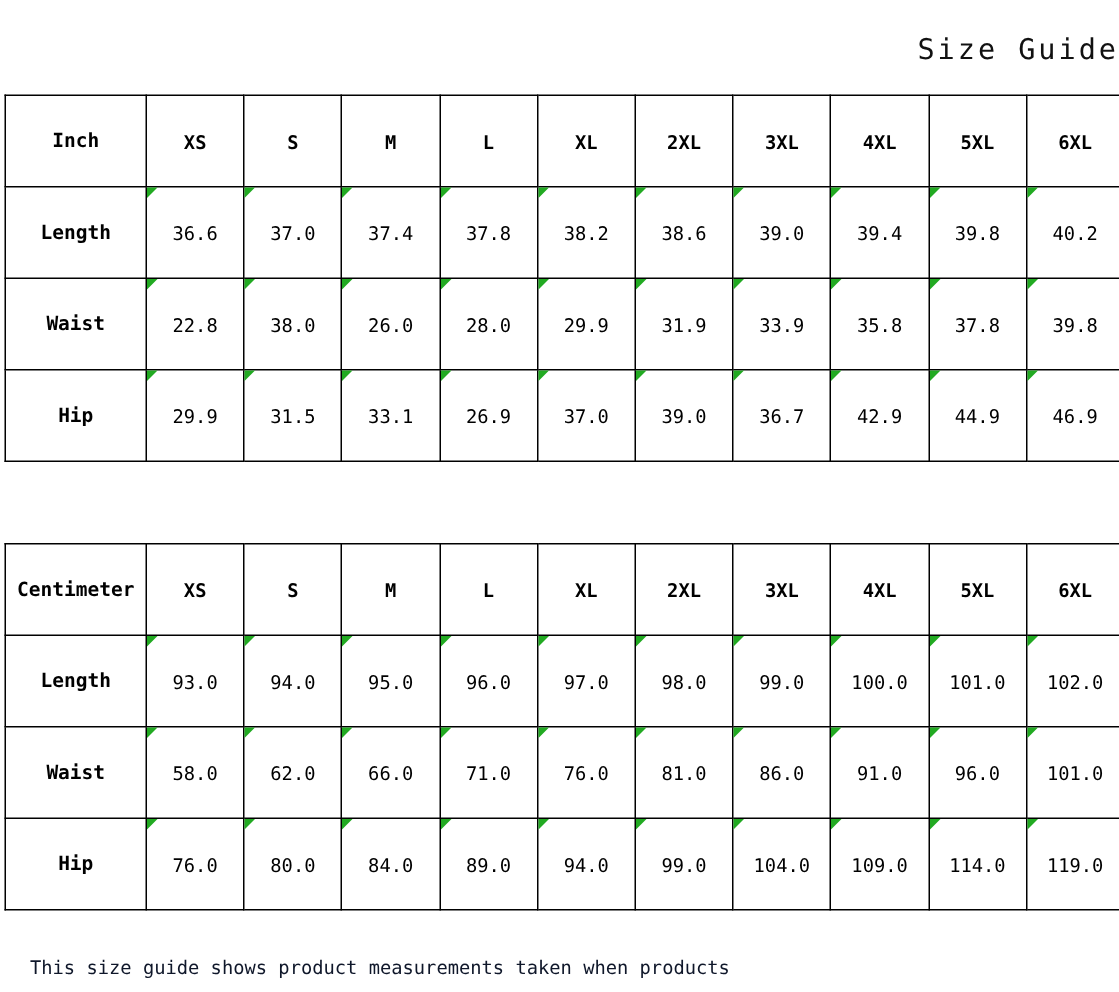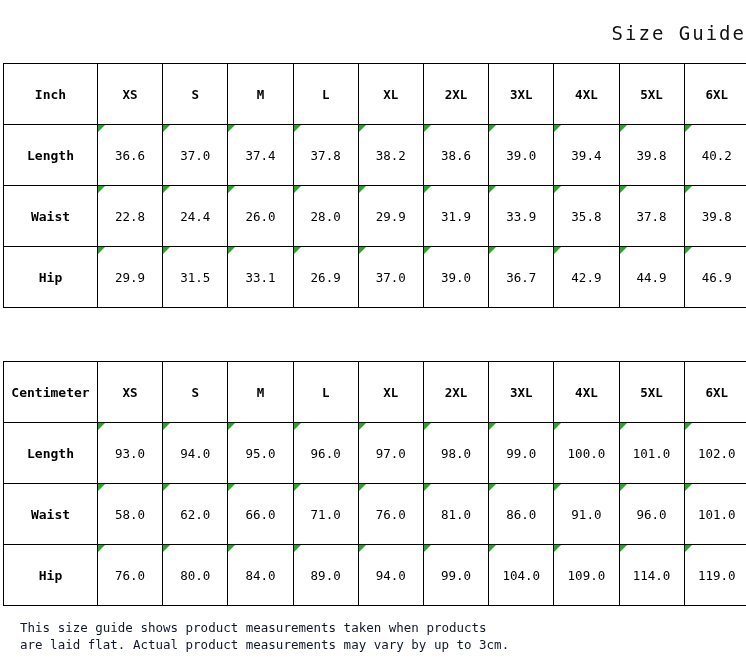--- a/index.html
+++ b/index.html
@@ -134,21 +134,21 @@
         <td class="data-cell">38.2</td>
         <td class="data-cell">38.6</td>
         <td class="data-cell">39.0</td>
         <td class="data-cell">39.4</td>
         <td class="data-cell">39.8</td>
         <td class="data-cell">40.2</td>
       </tr>
       <tr>
         <td class="row-head">Waist</td>
         <td class="data-cell">22.8</td>
-        <td class="data-cell">24.4</td>
+        <td class="data-cell">38.0</td>
         <td class="data-cell">26.0</td>
         <td class="data-cell">28.0</td>
         <td class="data-cell">29.9</td>
         <td class="data-cell">31.9</td>
         <td class="data-cell">33.9</td>
         <td class="data-cell">35.8</td>
         <td class="data-cell">37.8</td>
         <td class="data-cell">39.8</td>
       </tr>
       <tr>
@@ -236,16 +236,15 @@
         <td class="data-cell">104.0</td>
         <td class="data-cell">109.0</td>
         <td class="data-cell">114.0</td>
         <td class="data-cell">119.0</td>
       </tr>
     </tbody>
   </table>
 
   <div class="footnote">
     <div>This size guide shows product measurements taken when products</div>
-    <div>are laid flat. Actual product measurements may vary by up to 3cm.</div>
   </div>
 
 </div>
 
 </body></html>

